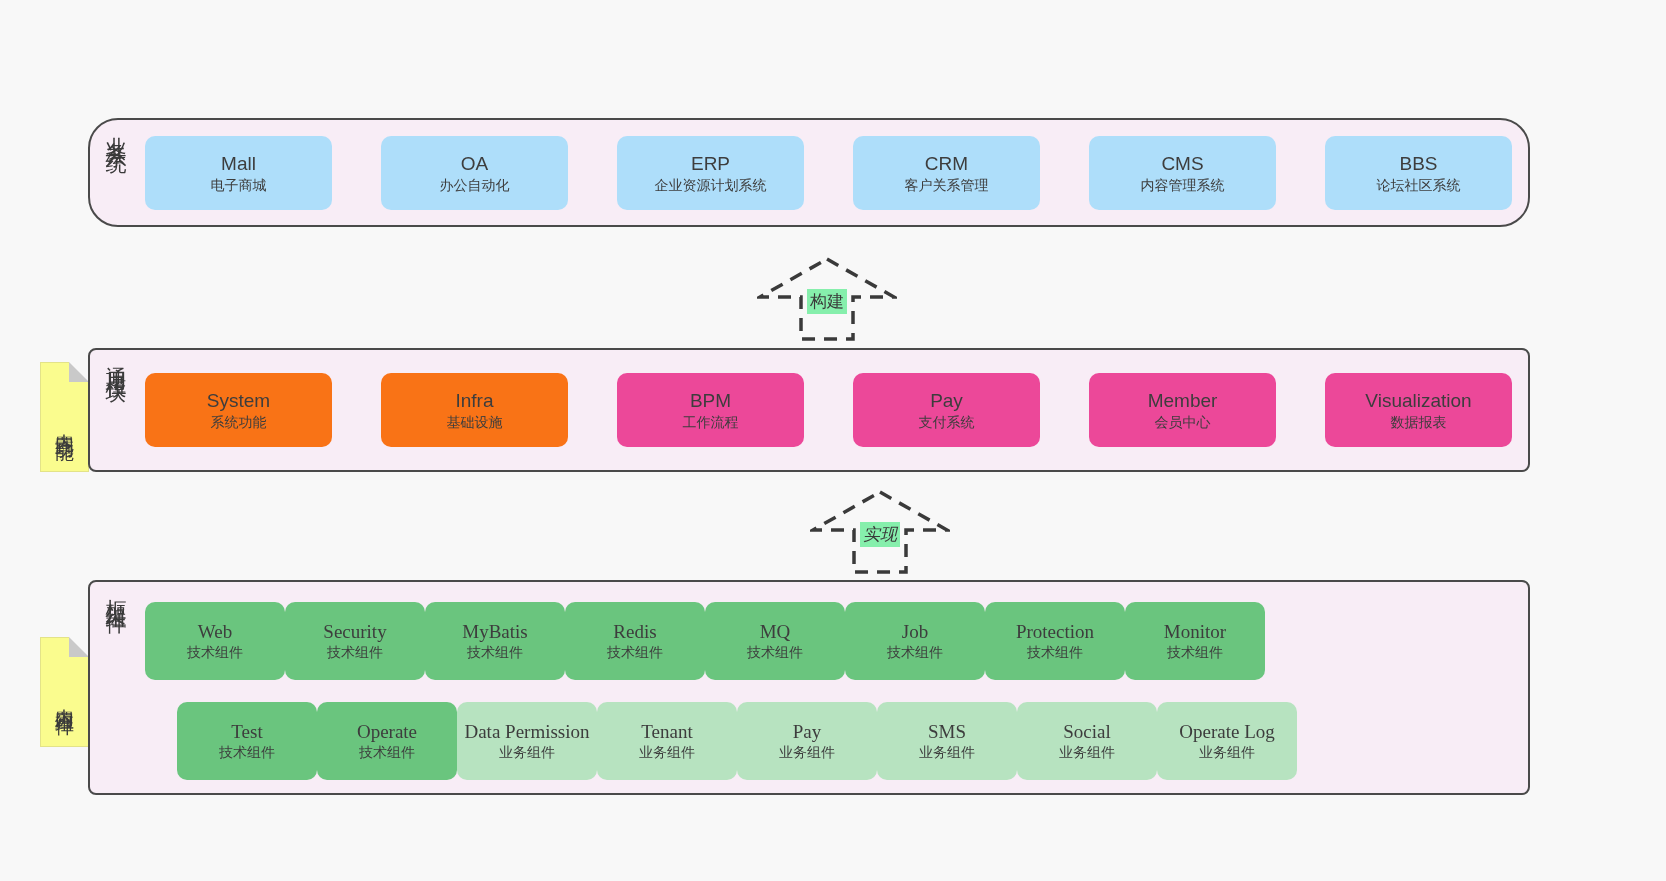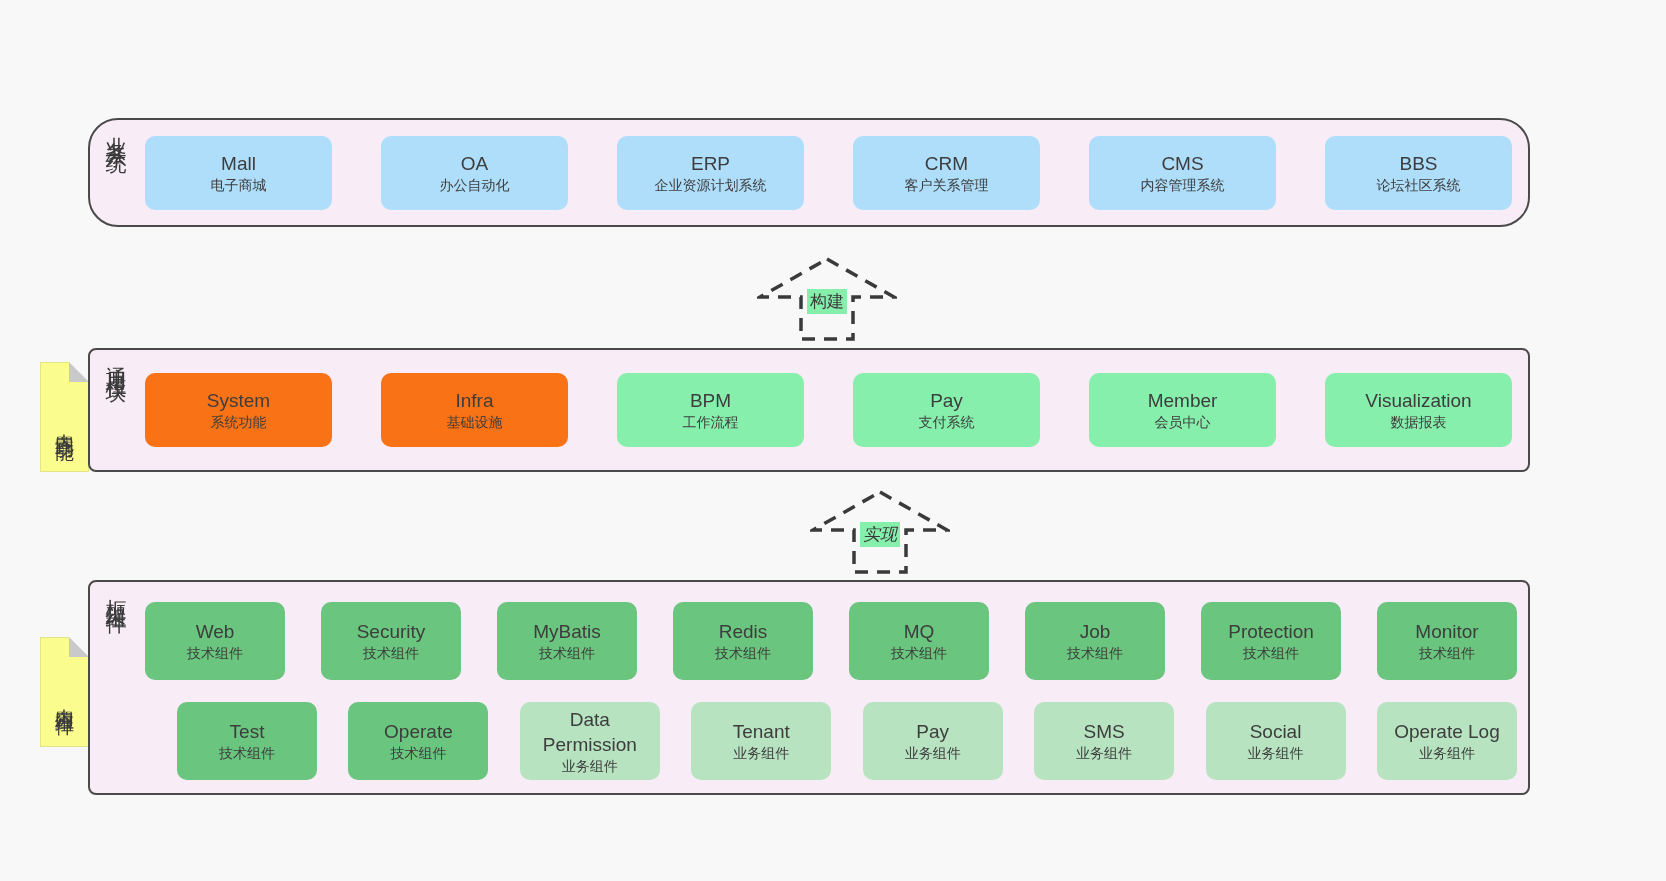--- a/index.html
+++ b/index.html
@@ -19,34 +19,34 @@
     display:flex;align-items:center;
     writing-mode:vertical-rl;text-orientation:upright;
     font-size:21px;letter-spacing:5px;color:#3a3a3a;
   }
   .boxes{
     position:absolute;left:55px;right:16px;top:0;bottom:0;
     display:flex;align-items:center;justify-content:space-between;
   }
   .row-boxes{
     position:absolute;left:55px;right:11px;
-    display:flex;justify-content:space-between;
+    display:flex;font-family:Liberation Serif, serif;
   }
   .box{
     border-radius:10px;display:flex;flex-direction:column;
     align-items:center;justify-content:center;text-align:center;
     box-sizing:border-box;padding:4px 6px;line-height:1.32;
   }
   .box .t{font-size:19px;}
   .box .s{font-size:14px;}
   .bw{width:187px;height:74px;}   
   .bn{width:140px;height:78px;}   
   .c-blue{background:#aedefa;}
   .c-red{background:#f97316;}
-  .c-pink{background:#86efac;}
+  .c-pink{background:#ec4899;}
   .c-green{background:#6ac57e;}
   .c-lgreen{background:#b7e3c0;}
   .note{
     position:absolute;left:40px;width:49px;background:#fafc8e;
     border:1px solid #e3e388;box-sizing:border-box;
     display:flex;align-items:center;justify-content:center;
   }
   .note-text{
     writing-mode:vertical-rl;text-orientation:upright;
     font-size:19px;letter-spacing:3px;color:#3a3a3a;padding-top:14px;

